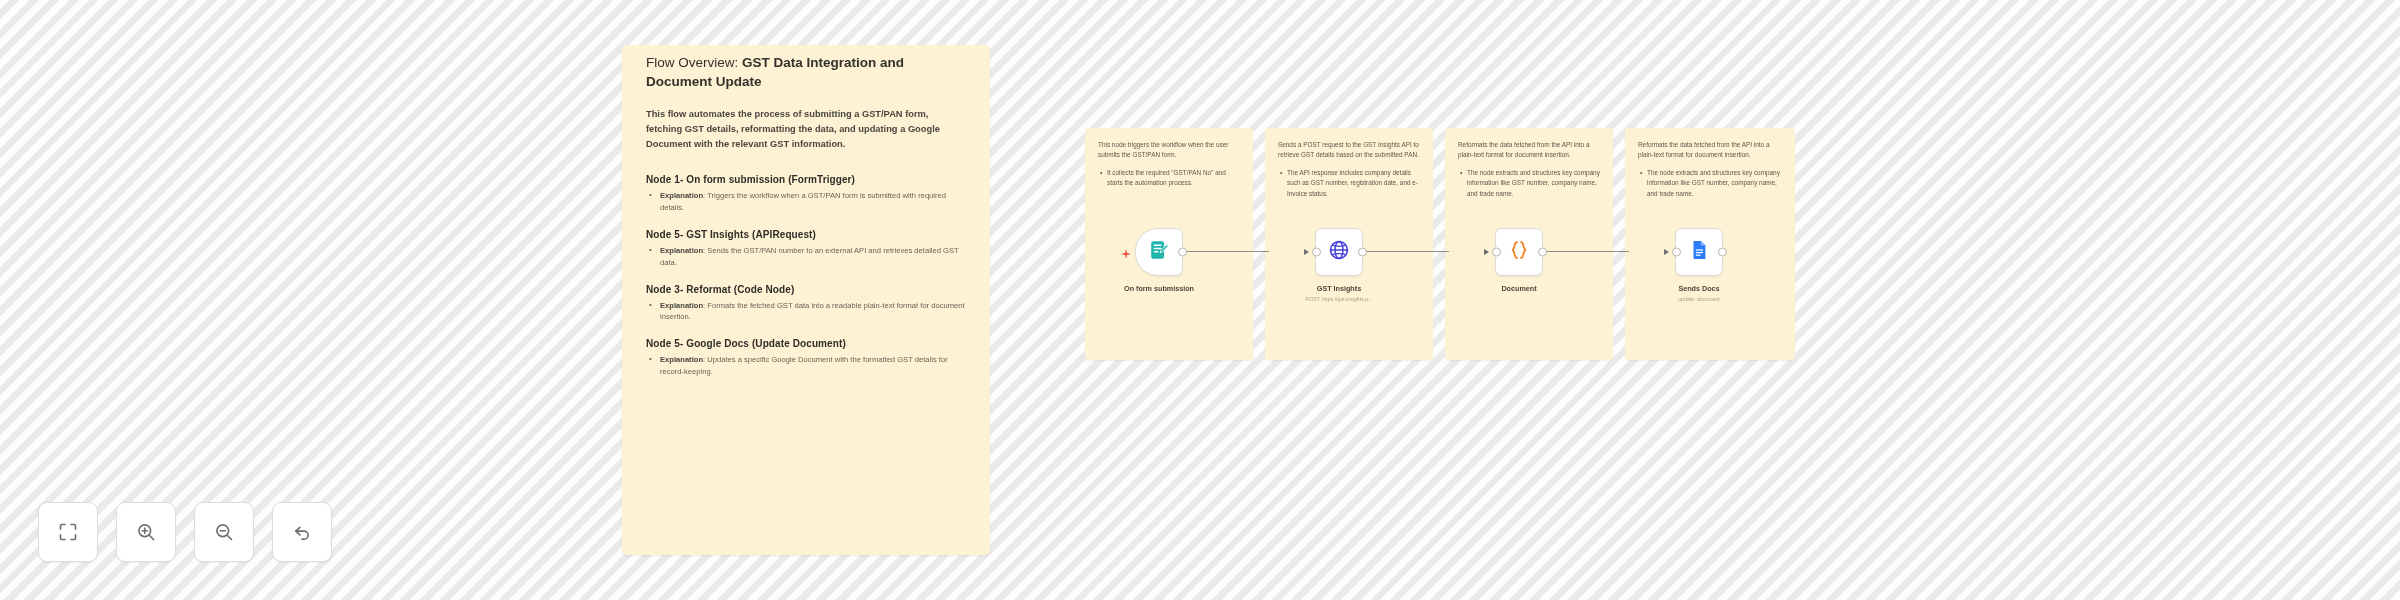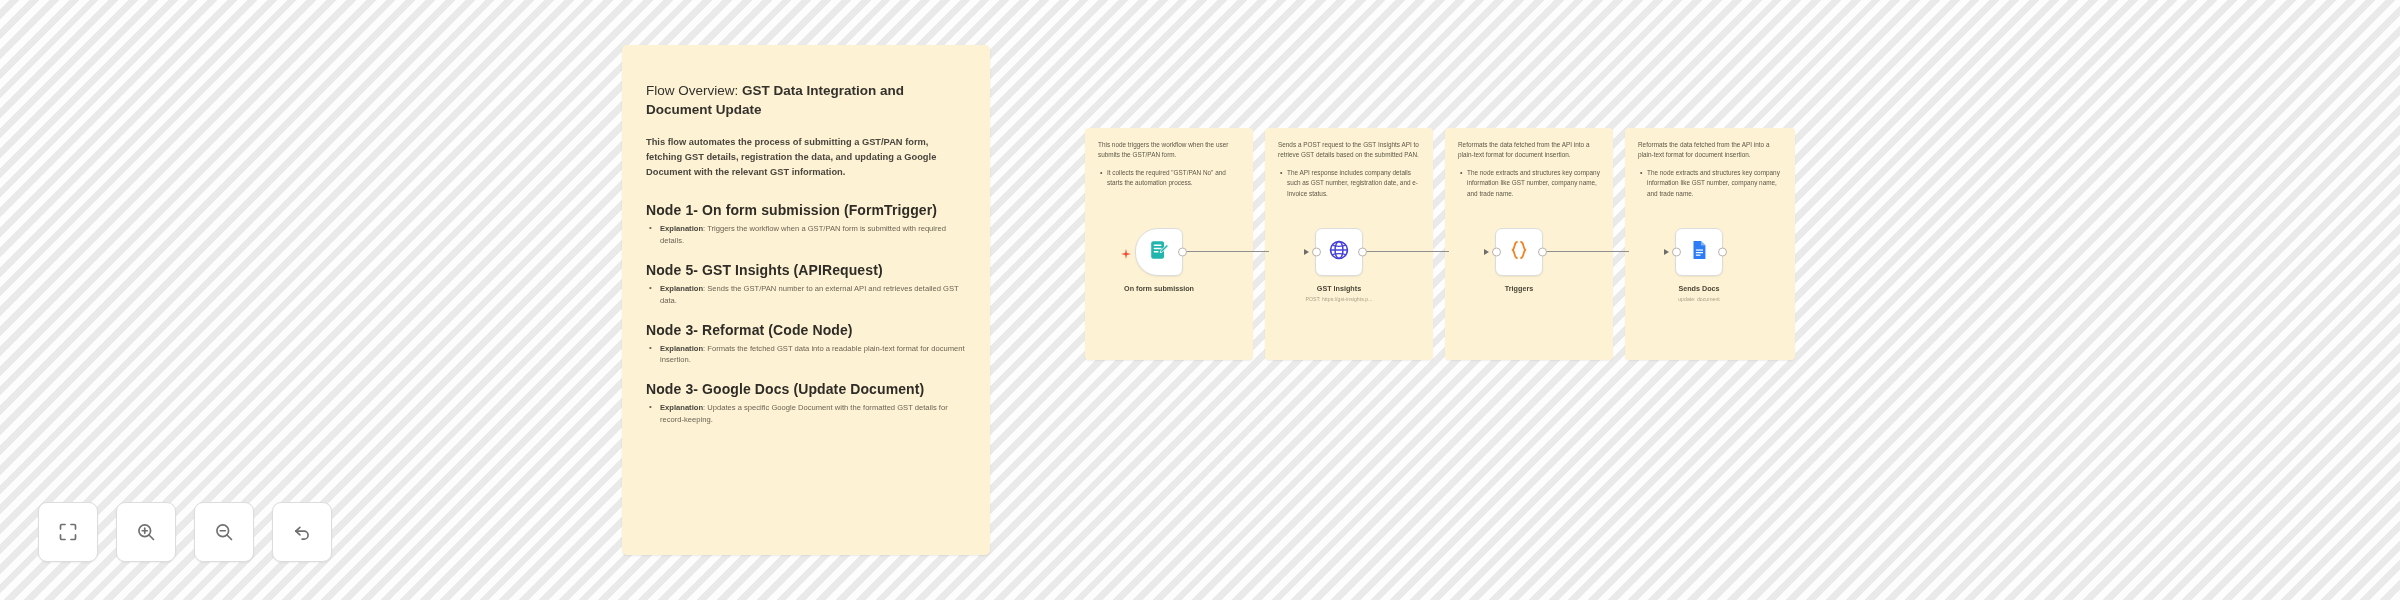--- a/index.html
+++ b/index.html
@@ -57,21 +57,21 @@
   
   #sticky-overview {
     position: absolute;
     left: 622px;
     top: 45px;
     width: 368px;
     height: 510px;
     background: #fdf3d4;
     border-radius: 5px;
     box-shadow: 0 1px 2px rgba(0,0,0,0.08);
-    padding: 36px 24px 0 24px;
+    padding: 8px 24px 0 24px;
     box-sizing: border-box;
     overflow: hidden;
   }
   #sticky-overview .note-title {
     font-size: 13.5px;
     line-height: 1.42;
     color: #34312d;
     margin: 0 0 16px 0;
     font-weight: 400;
   }
@@ -80,21 +80,21 @@
   }
   #sticky-overview .note-intro {
     font-size: 9.3px;
     line-height: 1.62;
     color: #4a463f;
     font-weight: 700;
     margin: 0 0 22px 0;
   }
   .node-block { margin-bottom: 15px; }
   .node-head {
-    font-size: 14px;
+    font-size: 10px;
     font-weight: 700;
     color: #2f2c28;
     margin: 0 0 5px 0;
     letter-spacing: 0.1px;
   }
   .node-bullets {
     margin: 0;
     padding-left: 12px;
     list-style: none;
   }
@@ -262,21 +262,21 @@
 </style>
 </head>
 <body>
 
 <div id="canvas">
 
   <div id="sticky-overview">
 
     <div class="note-title"><span>Flow Overview: </span><b>GST Data Integration and Document Update</b></div>
 
-    <p class="note-intro">This flow automates the process of submitting a GST/PAN form, fetching GST details, registration the data, and updating a Google Document with the relevant GST information.</p>
+    <p class="note-intro">This flow automates the process of submitting a GST/PAN form, fetching GST details, reformatting the data, and updating a Google Document with the relevant GST information.</p>
 
     <div class="node-block">
       <p class="node-head">Node 1- On form submission (FormTrigger)</p>
       <ul class="node-bullets">
         <li><b>Explanation</b><span>: Triggers the workflow when a GST/PAN form is submitted with required details.</span></li>
       </ul>
     </div>
 
     <div class="node-block">
       <p class="node-head">Node 5- GST Insights (APIRequest)</p>
@@ -286,21 +286,21 @@
     </div>
 
     <div class="node-block">
       <p class="node-head">Node 3- Reformat (Code Node)</p>
       <ul class="node-bullets">
         <li><b>Explanation</b><span>: Formats the fetched GST data into a readable plain-text format for document insertion.</span></li>
       </ul>
     </div>
 
     <div class="node-block">
-      <p class="node-head">Node 3- Google Docs (Update Document)</p>
+      <p class="node-head">Node 5- Google Docs (Update Document)</p>
       <ul class="node-bullets">
         <li><b>Explanation</b><span>: Updates a specific Google Document with the formatted GST details for record-keeping.</span></li>
       </ul>
     </div>
 
   </div>
 
   <div id="flow">
 
     <div class="lane l0">
@@ -381,21 +381,21 @@
         <span class="arrowhead"></span>
         <span class="port in"></span>
         <span>
           <svg width="22" height="22" viewBox="0 0 24 24">
             <path d="M9.8 3.2 C6.6 3.8 7.8 9.6 5.2 12 C7.8 14.4 6.6 20.2 9.8 20.8" fill="none" stroke="#f58220" stroke-width="2" stroke-linecap="round"></path>
             <path d="M14.2 3.2 C17.4 3.8 16.2 9.6 18.8 12 C16.2 14.4 17.4 20.2 14.2 20.8" fill="none" stroke="#f58220" stroke-width="2" stroke-linecap="round"></path>
           </svg>
         </span>
         <span class="port out"></span>
       </div>
-      <div class="node-label">Triggers</div>
+      <div class="node-label">Document</div>
       <div class="node-sub"></div>
     </div>
 
     <div class="node-wrap n3">
       <div class="node-box">
         <span class="arrowhead"></span>
         <span class="port in"></span>
         <span>
           <svg width="22" height="22" viewBox="0 0 24 24">
             <path d="M6 2.2 h8.1 L19 7.1 V21.8 H6 Z" fill="#2b7cf6"></path>

